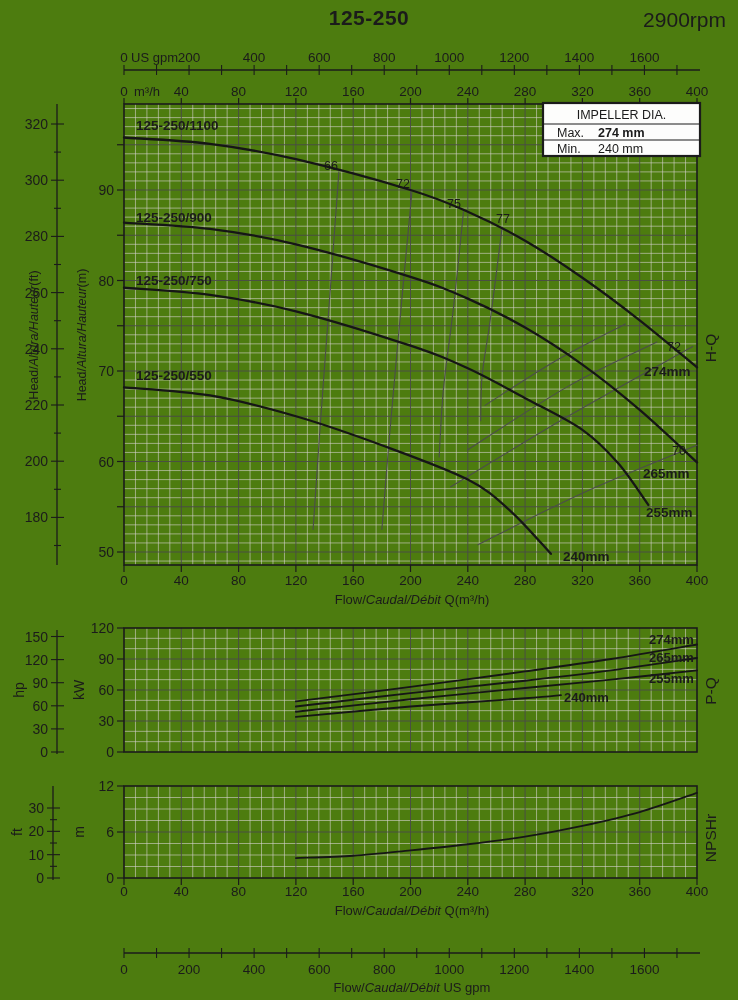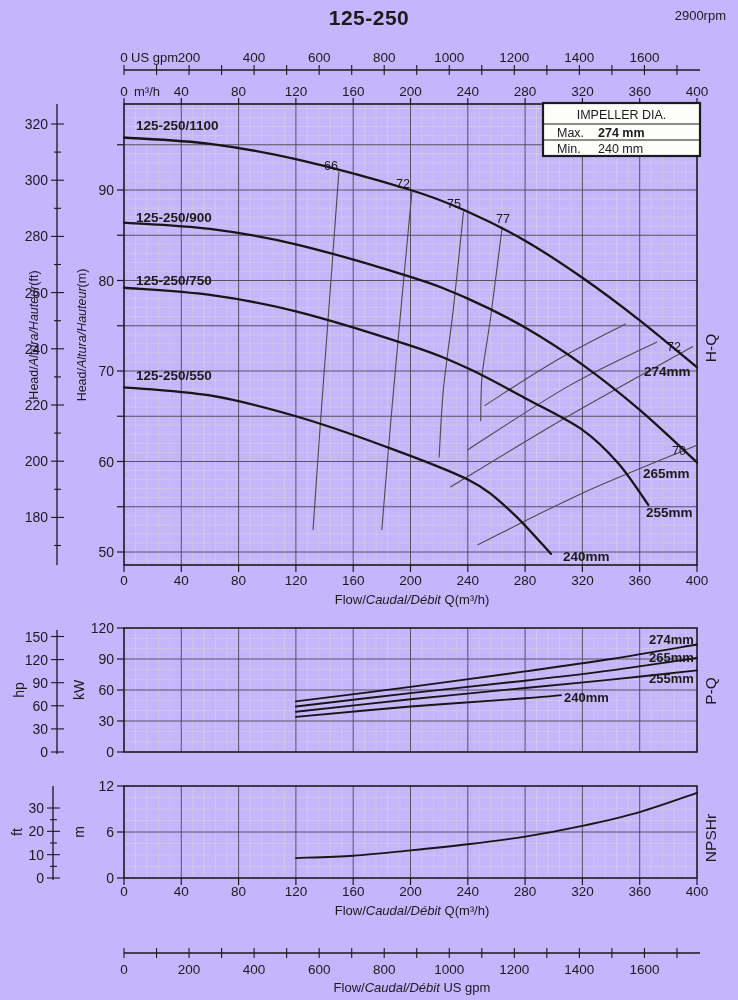--- a/index.html
+++ b/index.html
@@ -1,20 +1,20 @@
 <!DOCTYPE html>
 <html><head>
 <meta charset="utf-8">
 <style>
   html,body{margin:0;padding:0;background:#ffffff;}
-  .page{position:relative;width:738px;height:1000px;background:#c4b5fd;overflow:hidden;
+  .page{position:relative;width:738px;height:1000px;background:#4d7c0f;overflow:hidden;
         font-family:"Liberation Sans",sans-serif;color:#1b1b1b;}
   .title{position:absolute;top:6px;left:0;width:738px;text-align:center;
          font-size:21px;font-weight:bold;letter-spacing:0.5px;}
-  .rpm{position:absolute;top:8px;right:12px;font-size:13px;margin-left:8px;}
+  .rpm{position:absolute;top:8px;right:12px;font-size:21px;margin-left:8px;}
   svg{position:absolute;top:0;left:0;}
   svg text{font-family:"Liberation Sans",sans-serif;fill:#1b1b1b;}
 </style>
 </head>
 <body>
 
 <div class="page">
   <div class="title">125-250</div>
   <div class="rpm">2900rpm</div>
   <svg width="738" height="1000" viewBox="0 0 738 1000" xmlns="http://www.w3.org/2000/svg">

